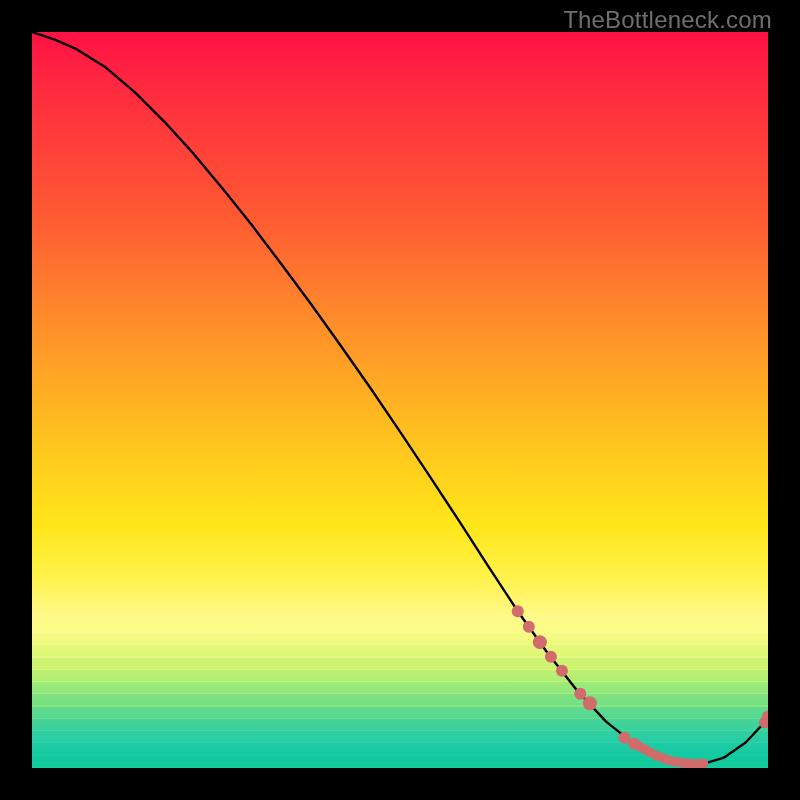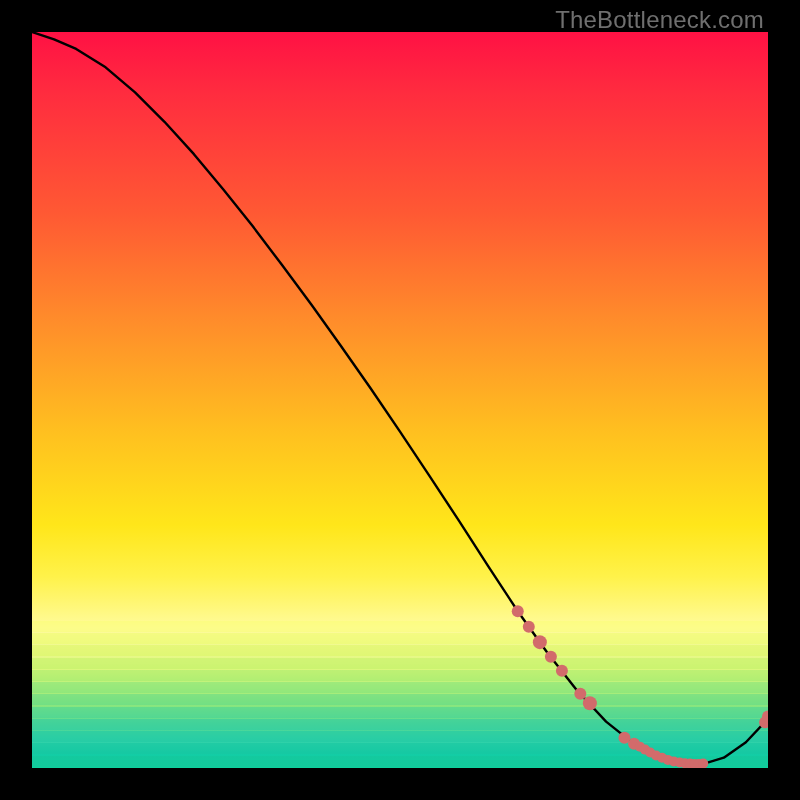--- a/index.html
+++ b/index.html
@@ -51,21 +51,21 @@
     position: absolute;
     left: 0;
     width: 100%;
     height: 4px;
     opacity: 0.55;
     mix-blend-mode: normal;
   }
   .watermark {
     position: absolute;
     top: 6px;
-    right: 36px;
+    right: 28px;
     color: #6f6f6f;
     font-size: 24px;
     letter-spacing: 0.2px;
     user-select: none;
   }
   svg {
     position: absolute;
     inset: 0;
   }
 </style>

